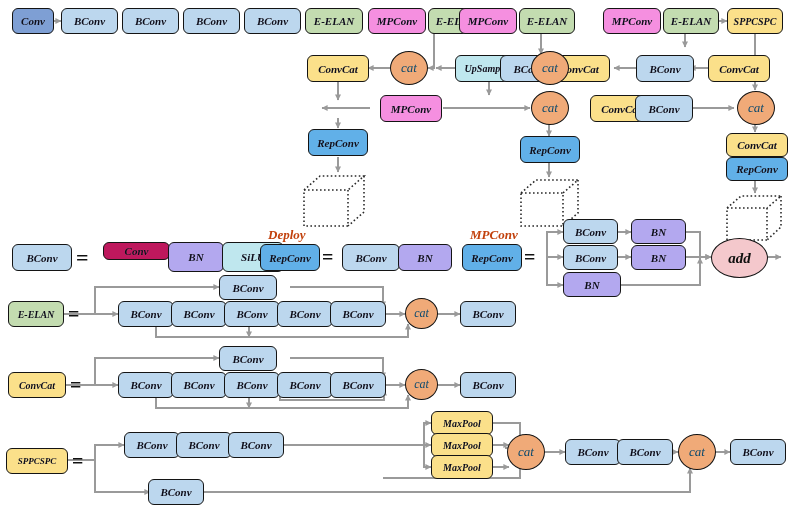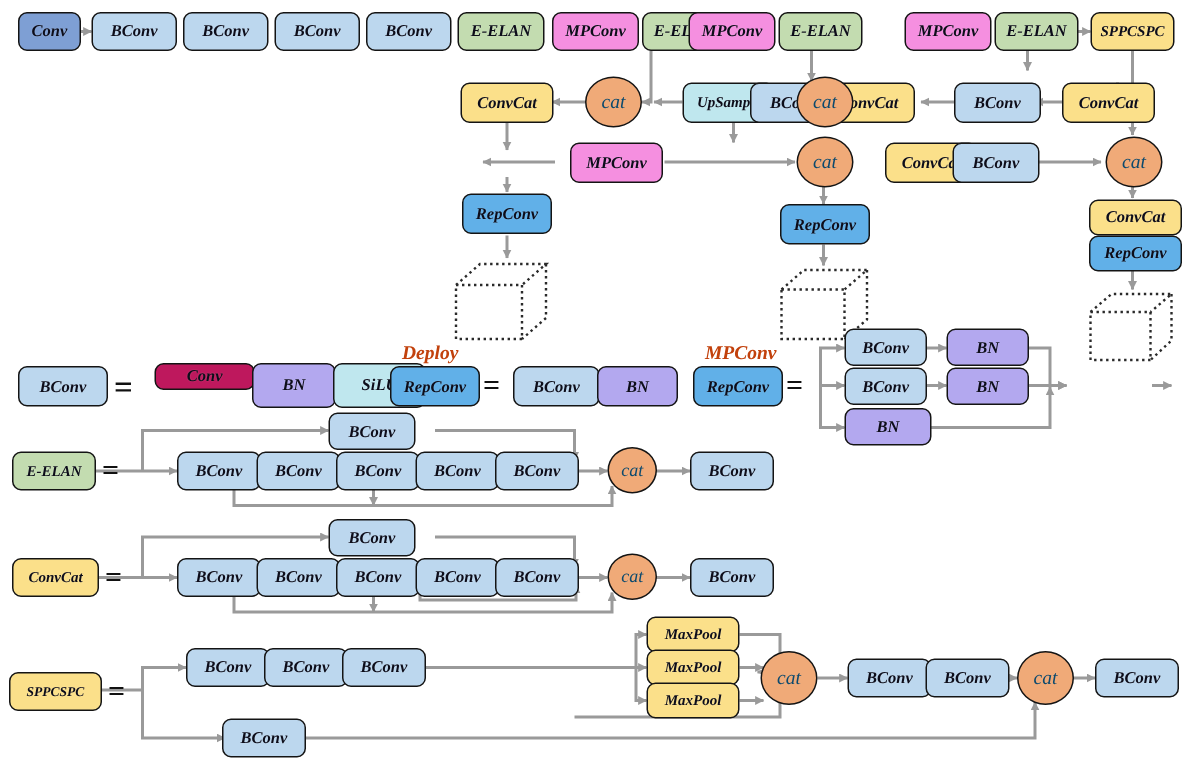--- a/index.html
+++ b/index.html
@@ -207,20 +207,21 @@
   <div class="node" style="left:398px;top:244px;width:54px;height:27px;background:#b3a8ef;font-size:11px;">BN</div>
   <div class="cap" style="left:470px;top:227px;font-size:13px;">MPConv</div>
   <div class="node" style="left:462px;top:244px;width:60px;height:27px;background:#61b0e8;font-size:11px;">RepConv</div>
   <div class="eq" style="left:524px;top:247px;font-size:20px;">=</div>
 
   <div class="node" style="left:563px;top:219px;width:55px;height:25px;background:#bcd7ee;font-size:11px;">BConv</div>
   <div class="node" style="left:631px;top:219px;width:55px;height:25px;background:#b3a8ef;font-size:11px;">BN</div>
   <div class="node" style="left:563px;top:245px;width:55px;height:25px;background:#bcd7ee;font-size:11px;">BConv</div>
   <div class="node" style="left:631px;top:245px;width:55px;height:25px;background:#b3a8ef;font-size:11px;">BN</div>
   <div class="node" style="left:563px;top:272px;width:58px;height:25px;background:#b3a8ef;font-size:11px;">BN</div>
+  <div class="ellip" style="left:711px;top:238px;width:57px;height:40px;background:#f4c8cc;font-size:15px;">add</div>
 
   <div class="node" style="left:8px;top:301px;width:56px;height:26px;background:#c3dcb0;font-size:10px;">E-ELAN</div>
   <div class="eq" style="left:68px;top:304px;font-size:20px;">=</div>
   <div class="node" style="left:219px;top:275px;width:58px;height:25px;background:#bcd7ee;font-size:11px;">BConv</div>
   <div class="node" style="left:118px;top:301px;width:56px;height:26px;background:#bcd7ee;font-size:11px;">BConv</div>
   <div class="node" style="left:171px;top:301px;width:56px;height:26px;background:#bcd7ee;font-size:11px;">BConv</div>
   <div class="node" style="left:224px;top:301px;width:56px;height:26px;background:#bcd7ee;font-size:11px;">BConv</div>
   <div class="node" style="left:277px;top:301px;width:56px;height:26px;background:#bcd7ee;font-size:11px;">BConv</div>
   <div class="node" style="left:330px;top:301px;width:56px;height:26px;background:#bcd7ee;font-size:11px;">BConv</div>
   <div class="circ" style="left:405px;top:298px;width:33px;height:31px;background:#f0aa78;font-size:12px;">cat</div>

